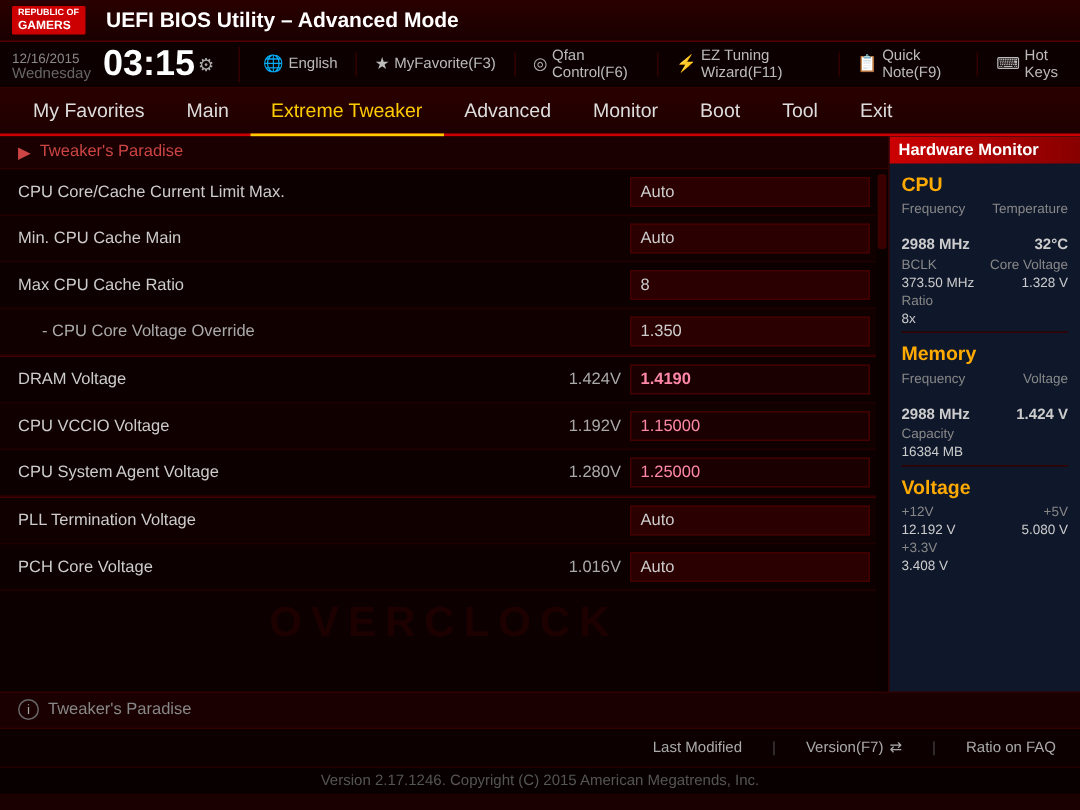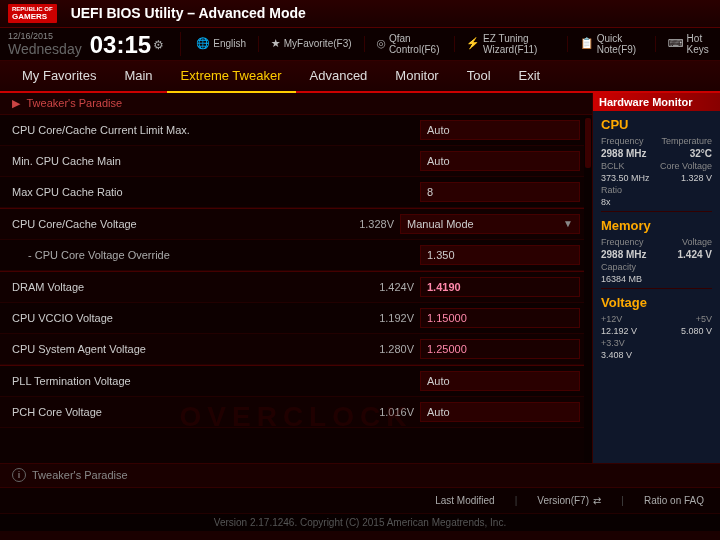--- a/index.html
+++ b/index.html
@@ -191,21 +191,21 @@
       margin-top: 6px;
     }
     .hw-section-title:first-child { margin-top: 0; }
     .hw-row {
       display: flex;
       justify-content: space-between;
       margin-bottom: 2px;
     }
     .hw-label { color: #888; font-size: 9px; }
     .hw-value { color: #ccc; font-size: 9px; }
-    .hw-big-value { color: #ccc; font-size: 10px; font-weight: bold; }
+    .hw-big-value { color: #ccc; font-size: 10px; font-weight: bold; margin-top: 12px; }
 
     
     #bottom-bar {
       background: #0d0000;
       border-top: 1px solid #330000;
       padding: 3px 12px;
       display: flex;
       align-items: center;
       justify-content: flex-end;
       gap: 20px;
@@ -293,21 +293,21 @@
       <div style="font-size:8px;color:#fff;font-weight:bold;line-height:1;">GAMERS</div>
     </div>
   </div>
   <div id="bios-title" style="color:#fff;font-size:14px;font-weight:bold;">UEFI BIOS Utility – Advanced Mode</div>
 </div>
 
 <div id="info-bar">
   <div style="display:flex;align-items:flex-end;gap:4px;">
     <div id="datetime">
       <span style="font-size:9px;color:#888;">12/16/2015</span>
-      <span style="font-size:14px;color:#666;">Wednesday</span>
+      <span style="font-size:10px;color:#666;">Wednesday</span>
     </div>
     <div style="display:flex;align-items:center;gap:2px;">
       <span id="clock" style="font-size:24px;color:#fff;font-weight:bold;line-height:1;">03:15</span>
       <span style="font-size:12px;color:#aaa;cursor:pointer;">⚙</span>
     </div>
   </div>
   <div style="width:1px;height:24px;background:#330000;margin:0 4px;"></div>
   <div class="info-item">
     <span style="font-size:11px;">🌐</span>
     <span>English</span>
@@ -338,20 +338,21 @@
     <span>Hot Keys</span>
   </div>
 </div>
 
 <div id="nav-bar">
   <div class="nav-item">My Favorites</div>
   <div class="nav-item">Main</div>
   <div class="nav-item active">Extreme Tweaker</div>
   <div class="nav-item">Advanced</div>
   <div class="nav-item">Monitor</div>
+  <div class="nav-item">Boot</div>
   <div class="nav-item">Tool</div>
   <div class="nav-item">Exit</div>
 </div>
 
 <div id="main-layout" style="display:flex;height:370px;position:relative;">
 
   <div id="left-panel" style="flex:1;background:#0d0000;overflow:hidden;position:relative;">
 
     <div id="breadcrumb" style="background:#1a0000;padding:4px 12px;display:flex;align-items:center;gap:6px;font-size:11px;color:#cc4444;border-bottom:1px solid #330000;">
       <span style="color:#cc4444;">▶</span>
@@ -368,28 +369,20 @@
       <div class="setting-row">
         <span class="setting-label">Min. CPU Cache Main</span>
         <div class="setting-field" style="display:flex;align-items:center;">Auto</div>
       </div>
 
       <div class="setting-row">
         <span class="setting-label">Max CPU Cache Ratio</span>
         <div class="setting-field" style="display:flex;align-items:center;">8</div>
       </div>
 
-      <div class="setting-row group-start">
-        <span class="setting-label">CPU Core/Cache Voltage</span>
-        <span class="setting-value">1.328V</span>
-        <div class="setting-field-dropdown">
-          <span>Manual Mode</span>
-          <span class="dropdown-arrow">▼</span>
-        </div>
-      </div>
 
       <div class="setting-row">
         <span class="setting-label indent">- CPU Core Voltage Override</span>
         <div class="setting-field" style="display:flex;align-items:center;text-align:center;">1.350</div>
       </div>
 
       <div class="setting-row group-start">
         <span class="setting-label">DRAM Voltage</span>
         <span class="setting-value">1.424V</span>
         <div class="setting-field highlight" style="display:flex;align-items:center;color:#ff88aa;font-weight:bold;">1.4190</div>

